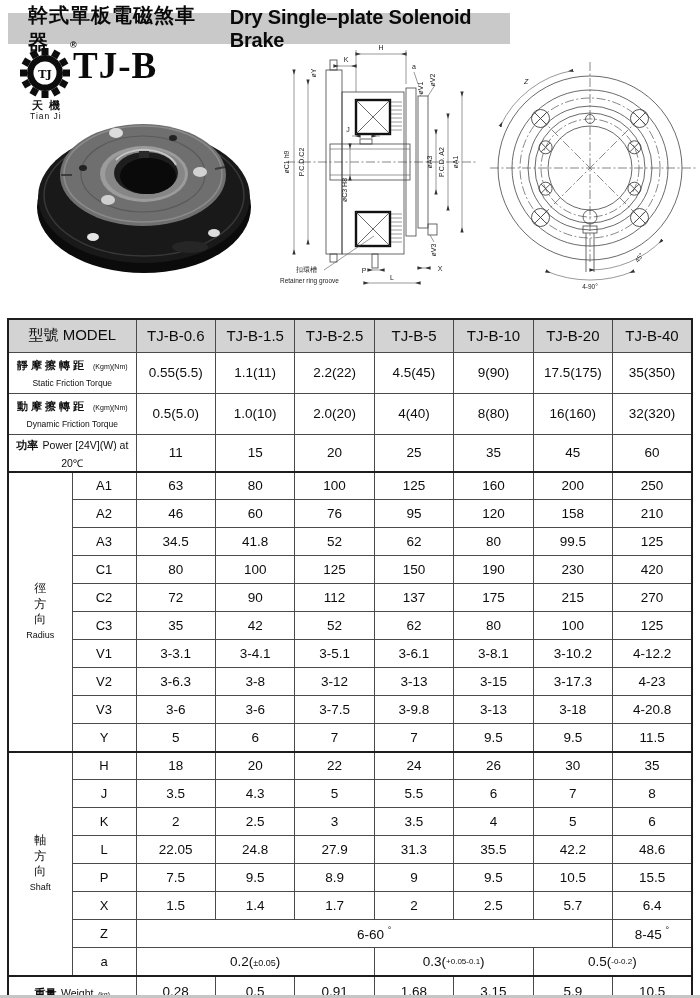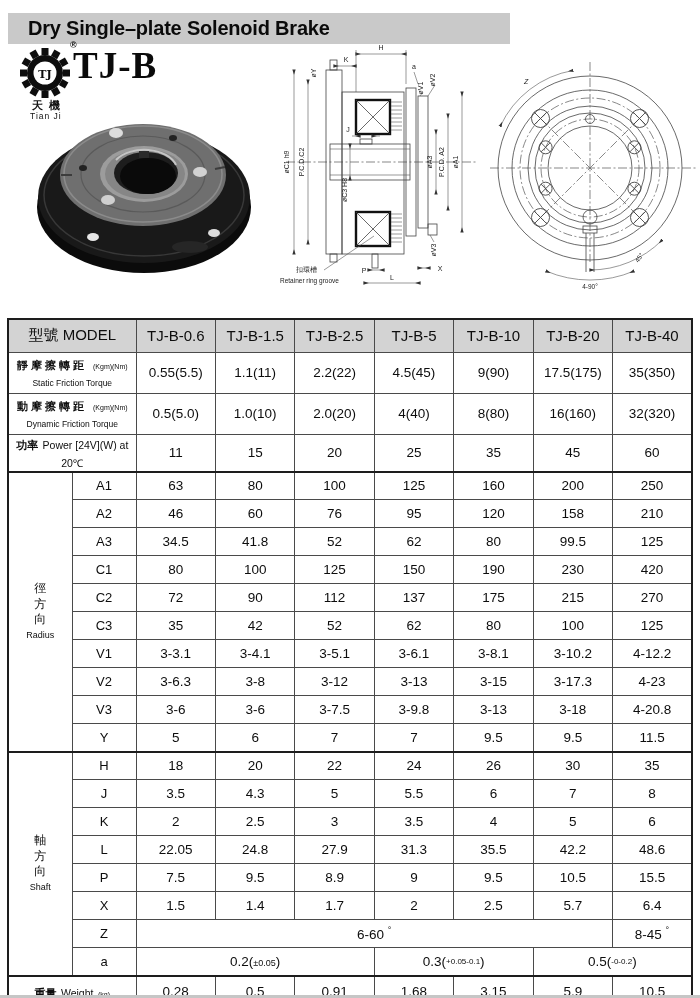--- a/index.html
+++ b/index.html
@@ -55,20 +55,21 @@
   .tst { display:inline-flex; flex-direction:row; font-size:8px; line-height:1.1; text-align:left; vertical-align:middle; }
   .deg { font-size:9px; }
   .page-edge { position:absolute; left:0; right:0; bottom:0; height:3px; background:#c6c6c6; }
 </style>
 </head>
 <body>
 
 <div class="page">
 
   <div class="titlebar">
+    <span class="t-zh">幹式單板電磁煞車器</span>
     <span class="t-en">Dry Single–plate Solenoid Brake</span>
   </div>
 
   <div class="logo">
     <svg class="gear" width="50" height="50" viewBox="0 0 50 50">
       <g fill="#0d0d0d">
         <rect x="21.5" y="0" width="7" height="7" transform="rotate(0 25 25)"></rect>
         <rect x="21.5" y="0" width="7" height="7" transform="rotate(30 25 25)"></rect>
         <rect x="21.5" y="0" width="7" height="7" transform="rotate(60 25 25)"></rect>
         <rect x="21.5" y="0" width="7" height="7" transform="rotate(90 25 25)"></rect>

